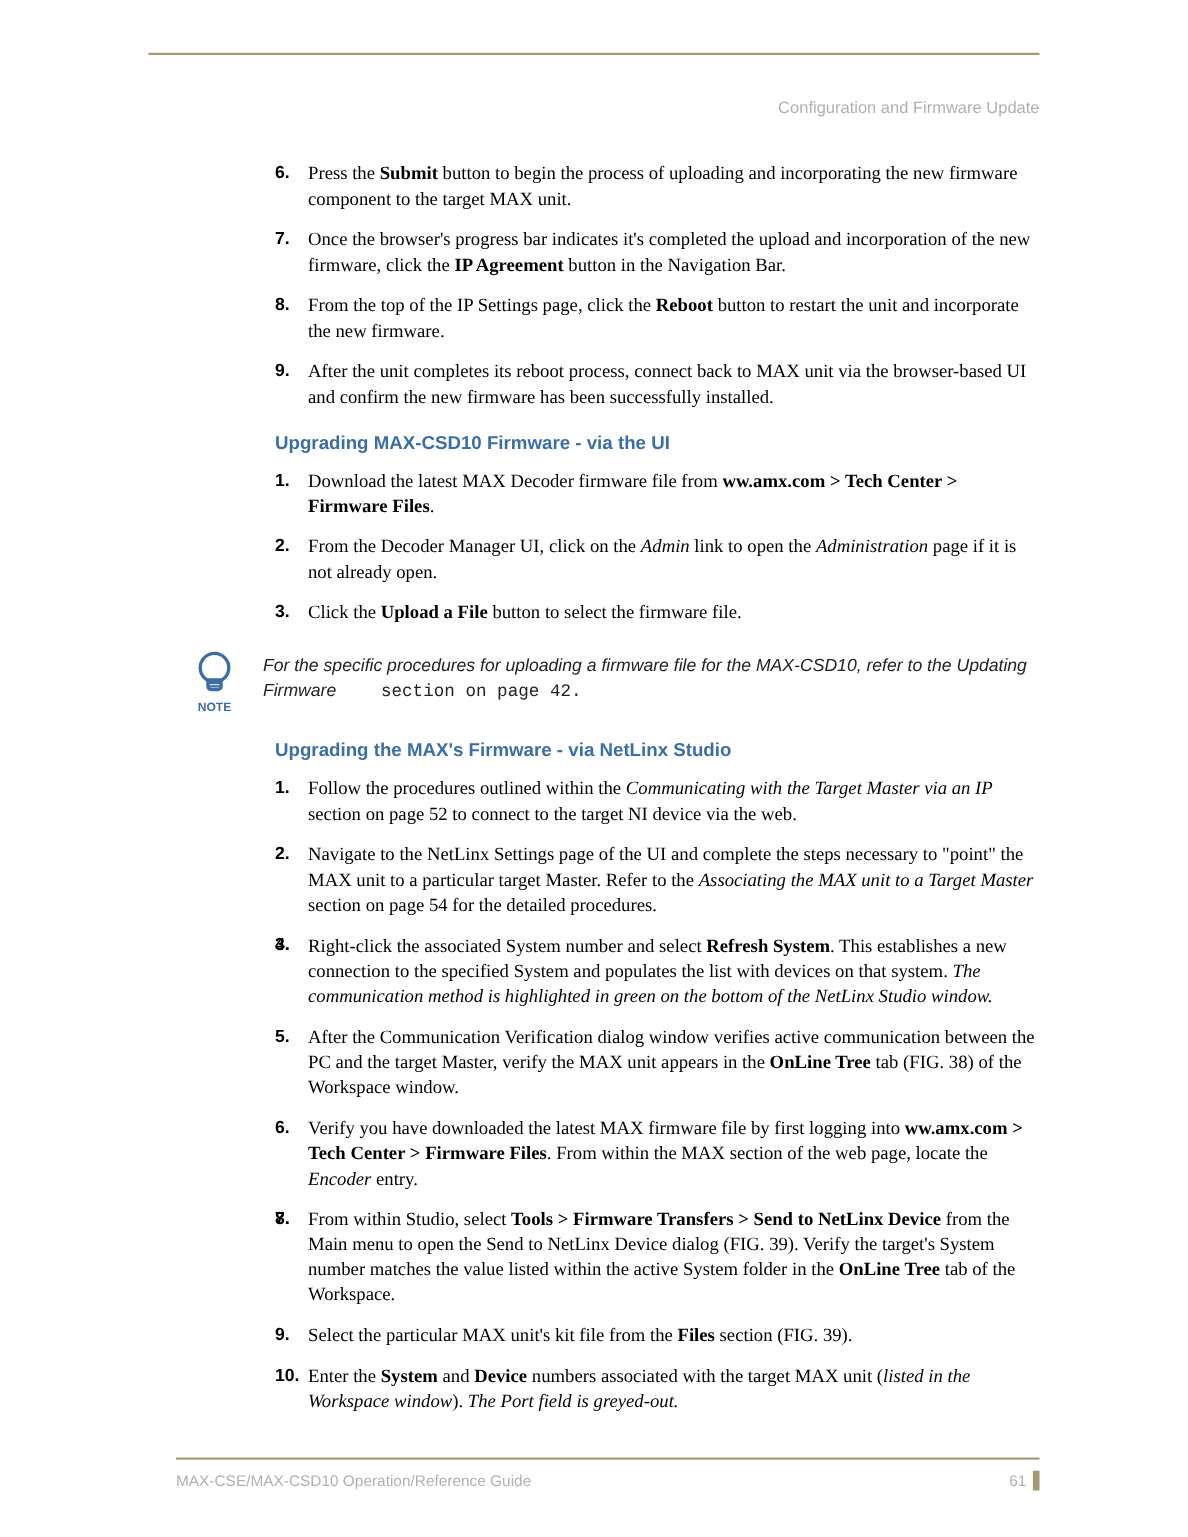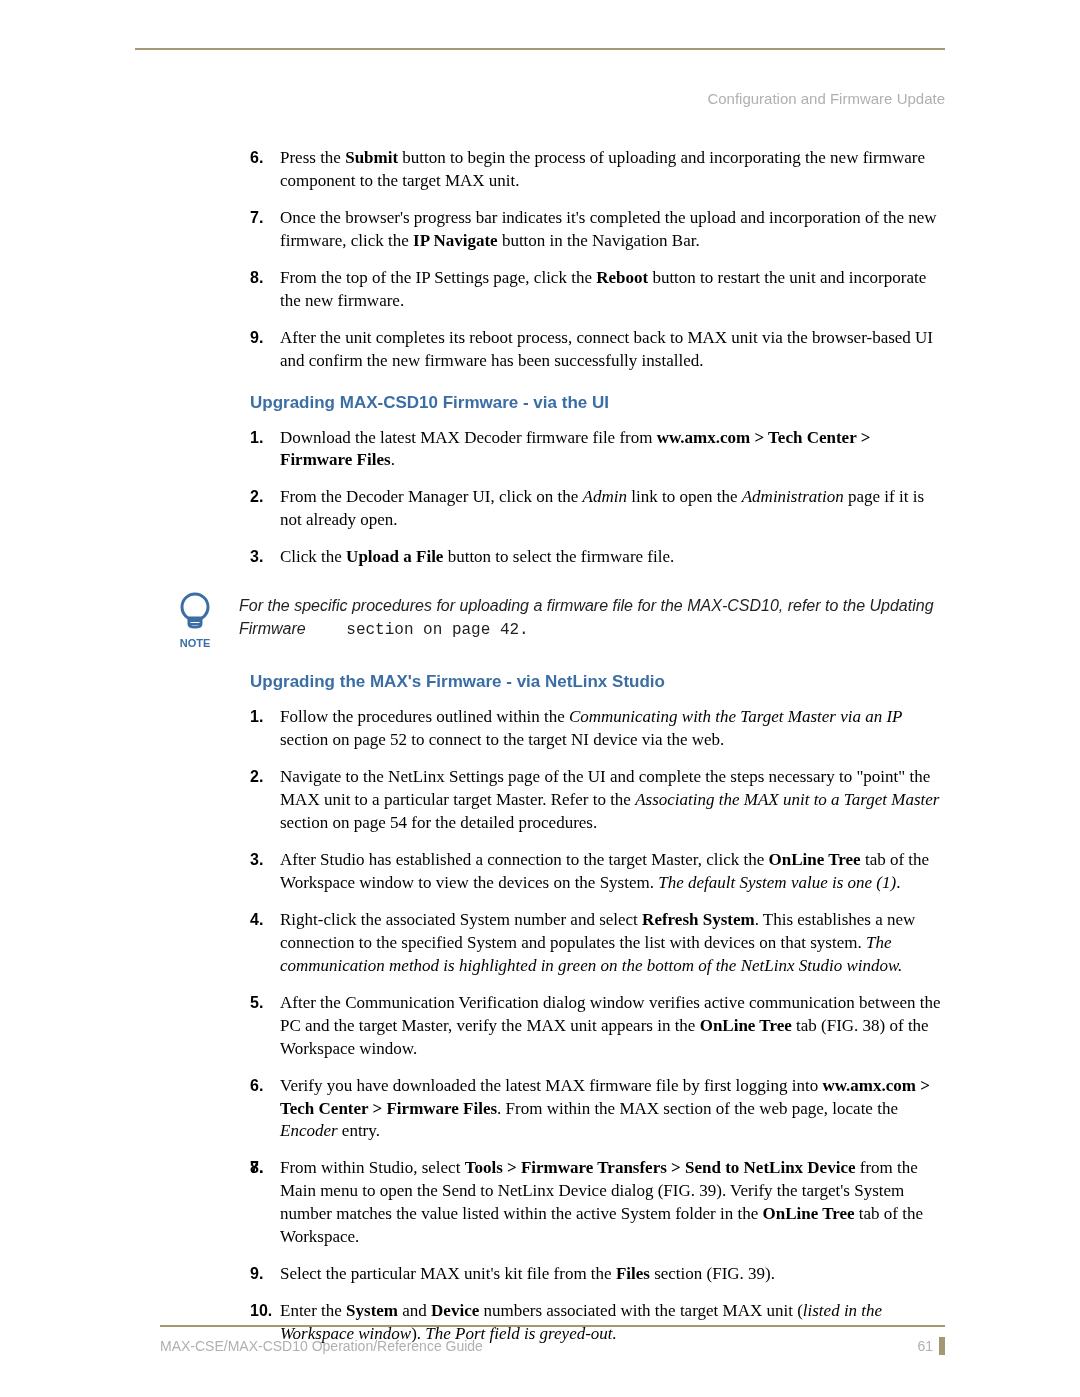--- a/index.html
+++ b/index.html
@@ -123,21 +123,21 @@
 
   <div class="content">
 
     <ol class="steps">
       <li>
         <span class="num">6.</span>
         <span><span>Press the </span><b>Submit</b><span> button to begin the process of uploading and incorporating the new firmware component to the target MAX unit.</span></span>
       </li>
       <li>
         <span class="num">7.</span>
-        <span><span>Once the browser's progress bar indicates it's completed the upload and incorporation of the new firmware, click the </span><b>IP Navigate</b><span> button in the Navigation Bar.</span></span>
+        <span><span>Once the browser's progress bar indicates it's completed the upload and incorporation of the new firmware, click the </span><b>IP Agreement</b><span> button in the Navigation Bar.</span></span>
       </li>
       <li>
         <span class="num">8.</span>
         <span><span>From the top of the IP Settings page, click the </span><b>Reboot</b><span> button to restart the unit and incorporate the new firmware.</span></span>
       </li>
       <li>
         <span class="num">9.</span>
         <span><span>After the unit completes its reboot process, connect back to MAX unit via the browser-based UI and confirm the new firmware has been successfully installed.</span></span>
       </li>
     </ol>
@@ -180,21 +180,20 @@
       <li>
         <span class="num">1.</span>
         <span><span>Follow the procedures outlined within the </span><span class="i">Communicating with the Target Master via an IP</span><span> section on page 52 to connect to the target NI device via the web.</span></span>
       </li>
       <li>
         <span class="num">2.</span>
         <span><span>Navigate to the NetLinx Settings page of the UI and complete the steps necessary to "point" the MAX unit to a particular target Master. Refer to the </span><span class="i">Associating the MAX unit to a Target Master</span><span> section on page 54 for the detailed procedures.</span></span>
       </li>
       <li>
         <span class="num">3.</span>
-        <span><span>After Studio has established a connection to the target Master, click the </span><b>OnLine Tree</b><span> tab of the Workspace window to view the devices on the System. </span><span class="i">The default System value is one (1)</span><span>.</span></span>
       </li>
       <li>
         <span class="num">4.</span>
         <span><span>Right-click the associated System number and select </span><b>Refresh System</b><span>. This establishes a new connection to the specified System and populates the list with devices on that system. </span><span class="i">The communication method is highlighted in green on the bottom of the NetLinx Studio window.</span></span>
       </li>
       <li>
         <span class="num">5.</span>
         <span><span>After the Communication Verification dialog window verifies active communication between the PC and the target Master, verify the MAX unit appears in the </span><b>OnLine Tree</b><span> tab (FIG. 38) of the Workspace window.</span></span>
       </li>
       <li>

